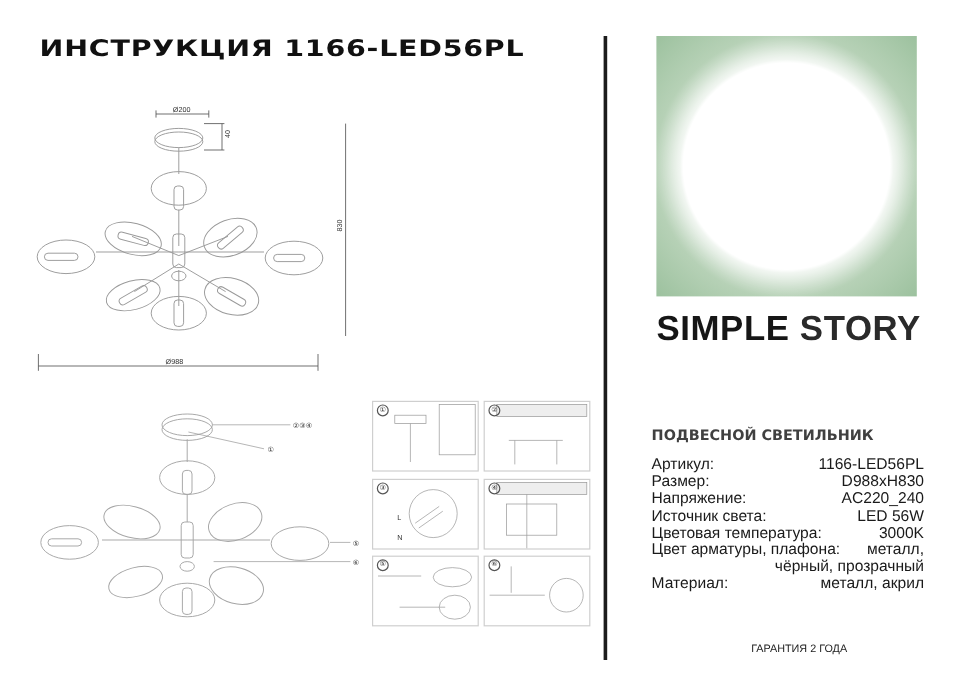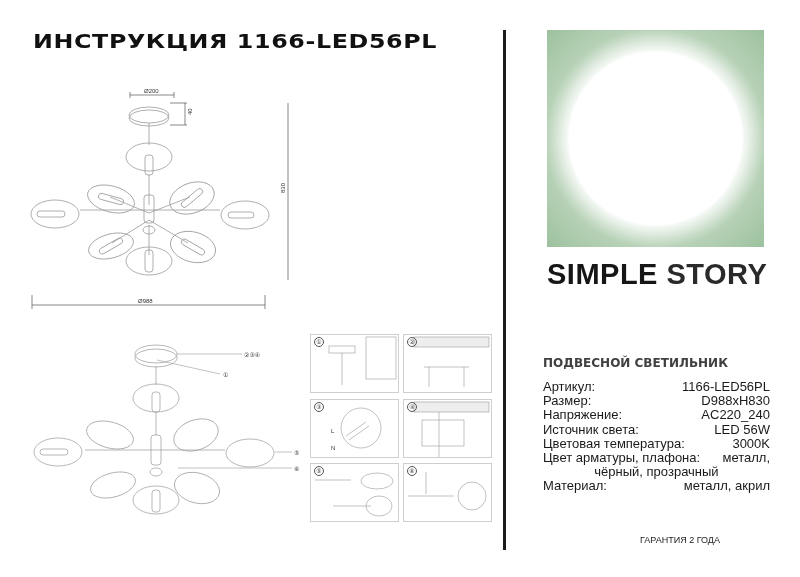--- a/index.html
+++ b/index.html
@@ -7,22 +7,22 @@
   .title { position: absolute; left: 33px; top: 30px; font-family: "DejaVu Sans", sans-serif; font-weight: bold; font-size: 19px; letter-spacing: 0.5px; transform: scaleX(1.25); transform-origin: left center; color: #111; white-space: nowrap; }
   .divider { position: absolute; left: 503px; top: 30px; width: 3px; height: 520px; background: #1c1c1c; }
   .photo { position: absolute; left: 547px; top: 30px; width: 217px; height: 217px; background: radial-gradient(circle at 50% 50%, #ffffff 0, #ffffff 56%, #e6efe6 58%, #b6d1b6 72%, #9cc19e 100%); }
   .photo .globe { position: absolute; left: 24px; top: 23px; width: 170px; height: 170px; border-radius: 50%; background: #ffffff; box-shadow: 0 0 18px 6px rgba(255,255,255,0.8); }
   .brand { position: absolute; left: 547px; top: 258px; font-size: 29px; letter-spacing: 0.5px; white-space: nowrap; color: #161616; }
   .brand .b1 { font-weight: bold; }
   .brand .b2 { font-weight: bold; color: #2a2a2a; }
   .product-type { position: absolute; left: 543px; top: 356px; font-family: "DejaVu Sans", sans-serif; font-weight: bold; font-size: 12px; color: #404040; white-space: nowrap; }
   .specs { position: absolute; left: 543px; top: 380px; width: 227px; font-size: 13px; line-height: 14.2px; color: #1a1a1a; }
   .spec-row { display: flex; justify-content: space-between; white-space: nowrap; }
-  .spec-cont { text-align: center; white-space: nowrap; }
-  .warranty { position: absolute; left: 640px; top: 535px; font-size: 9px; color: #222; white-space: nowrap; }
+  .spec-cont { text-align: right; white-space: nowrap; }
+  .warranty { position: absolute; left: 626px; top: 535px; font-size: 9px; color: #222; white-space: nowrap; }
   .drawing { position: absolute; }
   .panel { position: absolute; border: 1px solid #cfcfcf; background: #fff; }
   .panel .num { position: absolute; left: 3px; top: 2px; width: 8px; height: 8px; border: 1px solid #555; border-radius: 50%; font-size: 6px; line-height: 8px; text-align: center; color: #333; }
   .dim { font-size: 6px; fill: #333; font-family: "Liberation Sans", sans-serif; }
 </style>
 </head>
 <body>
 
 <div class="title">ИНСТРУКЦИЯ 1166-LED56PL</div>
 

